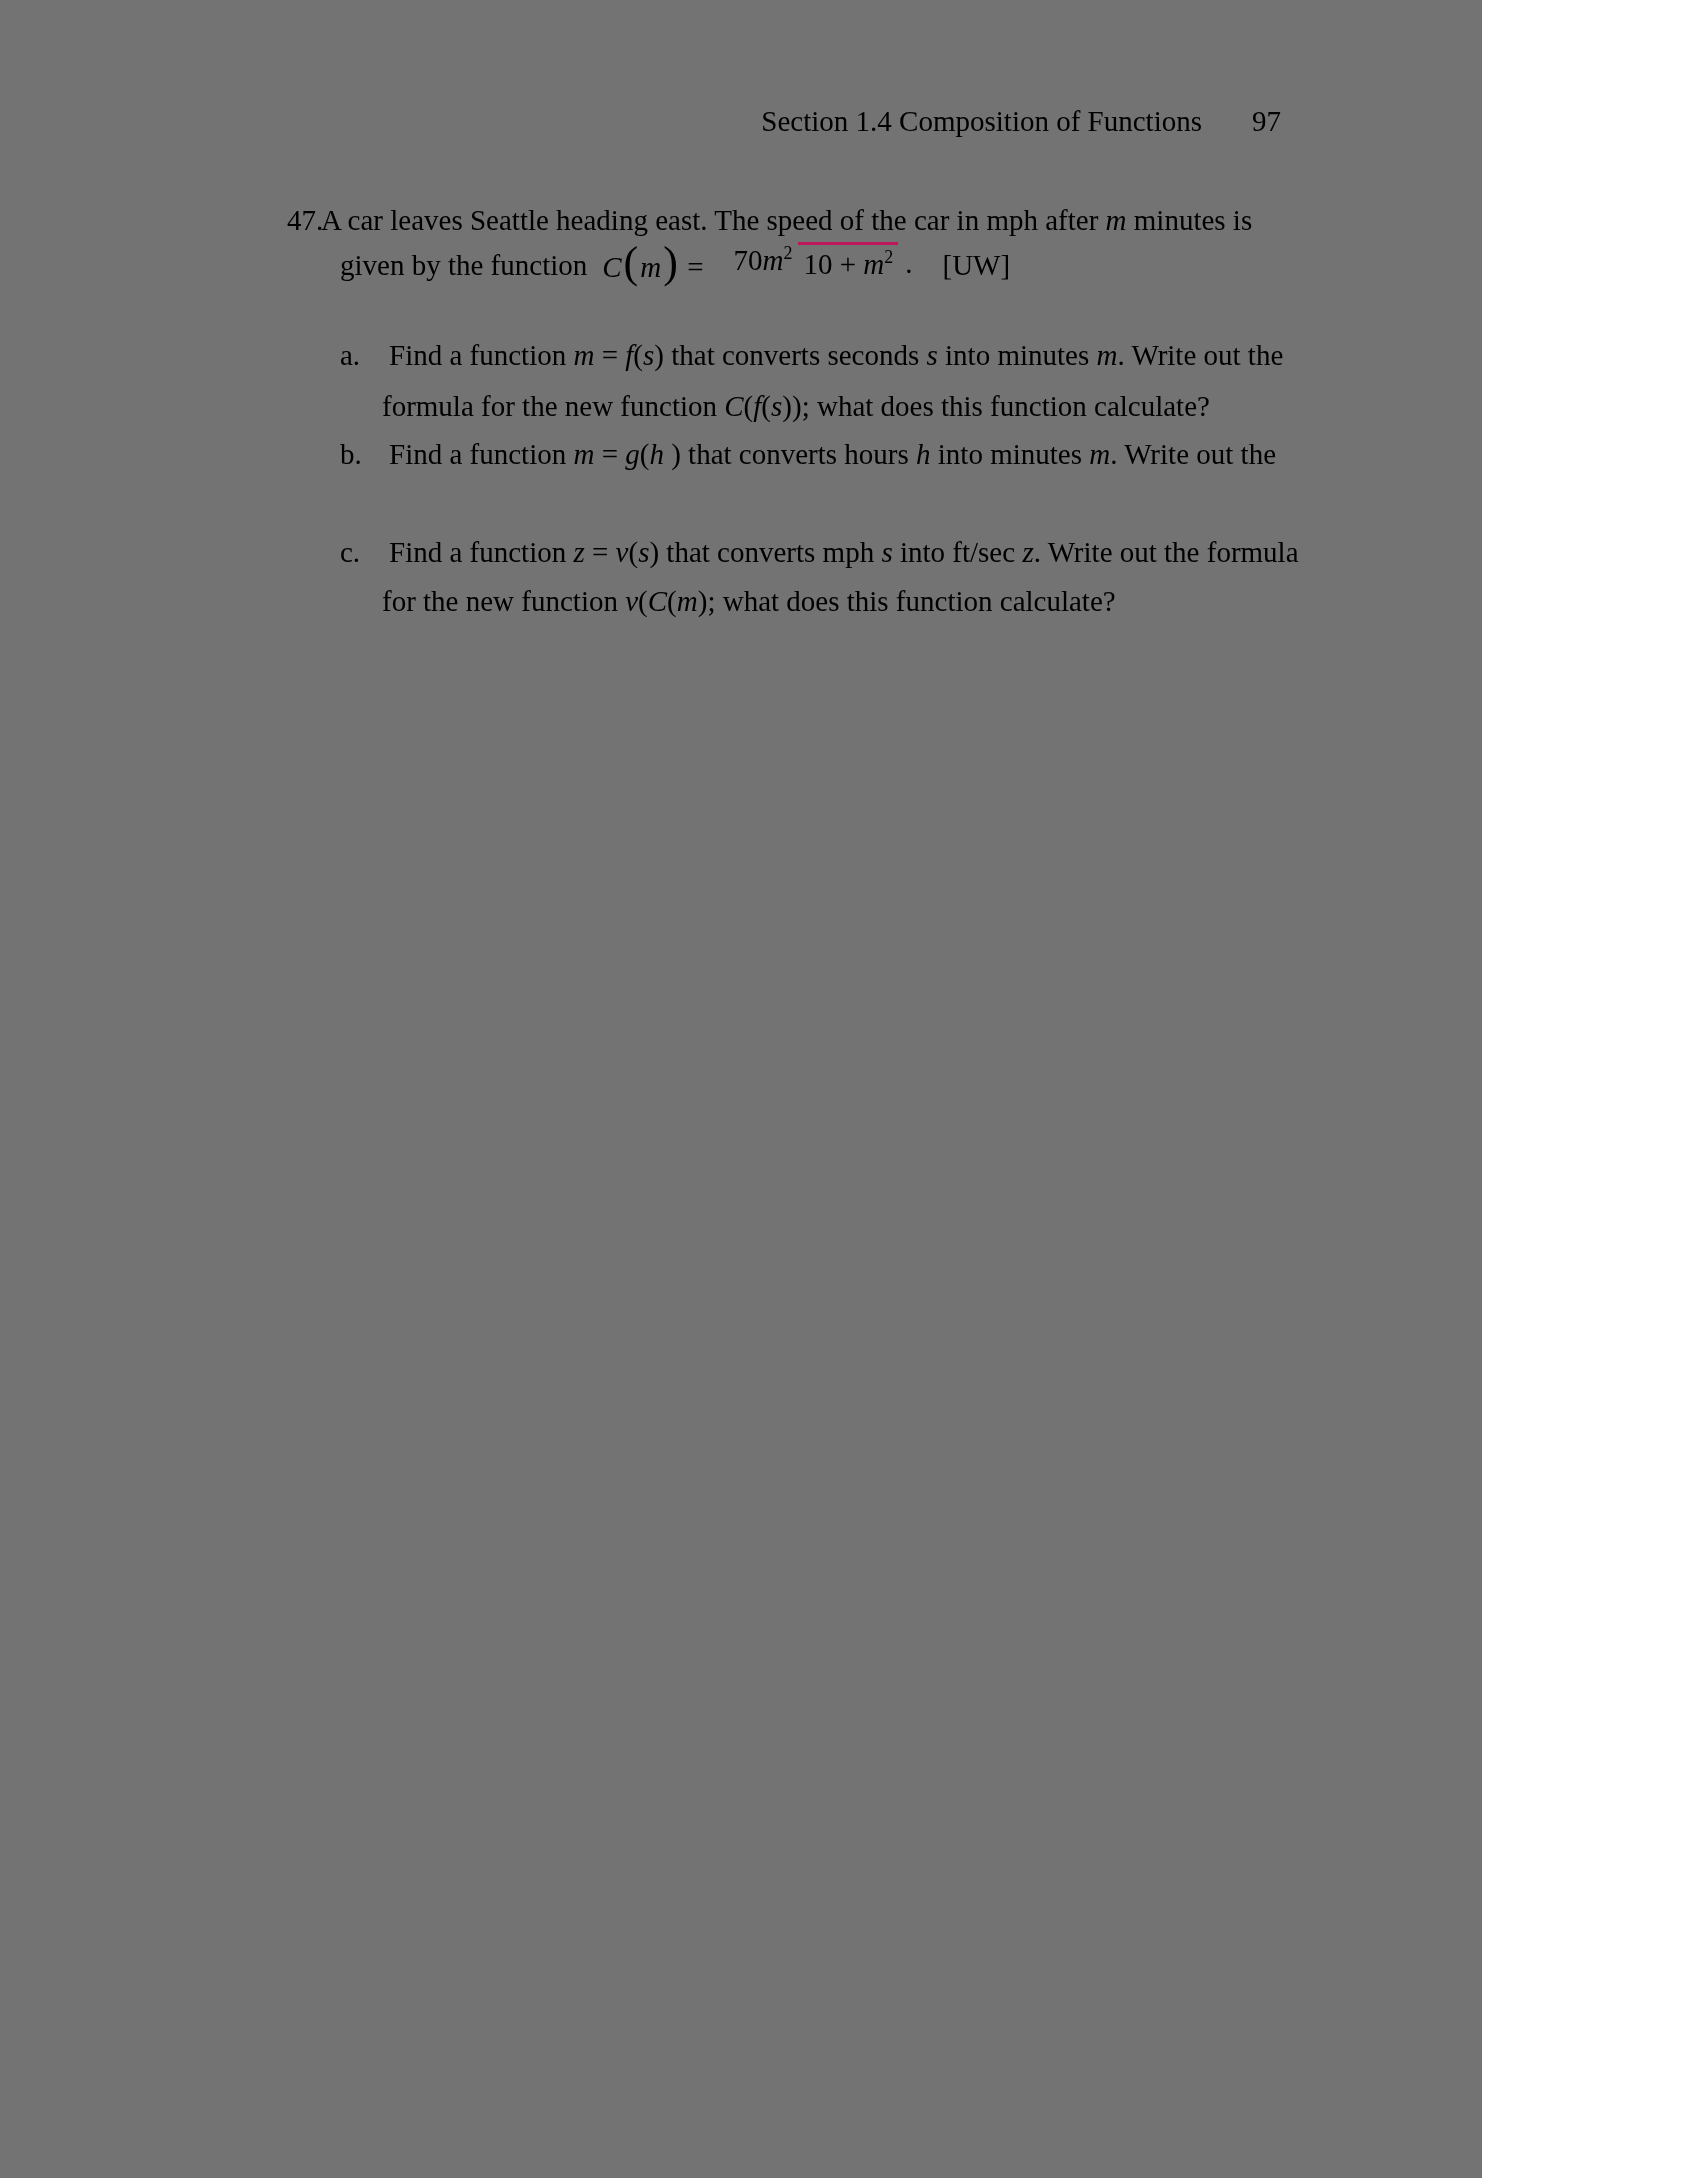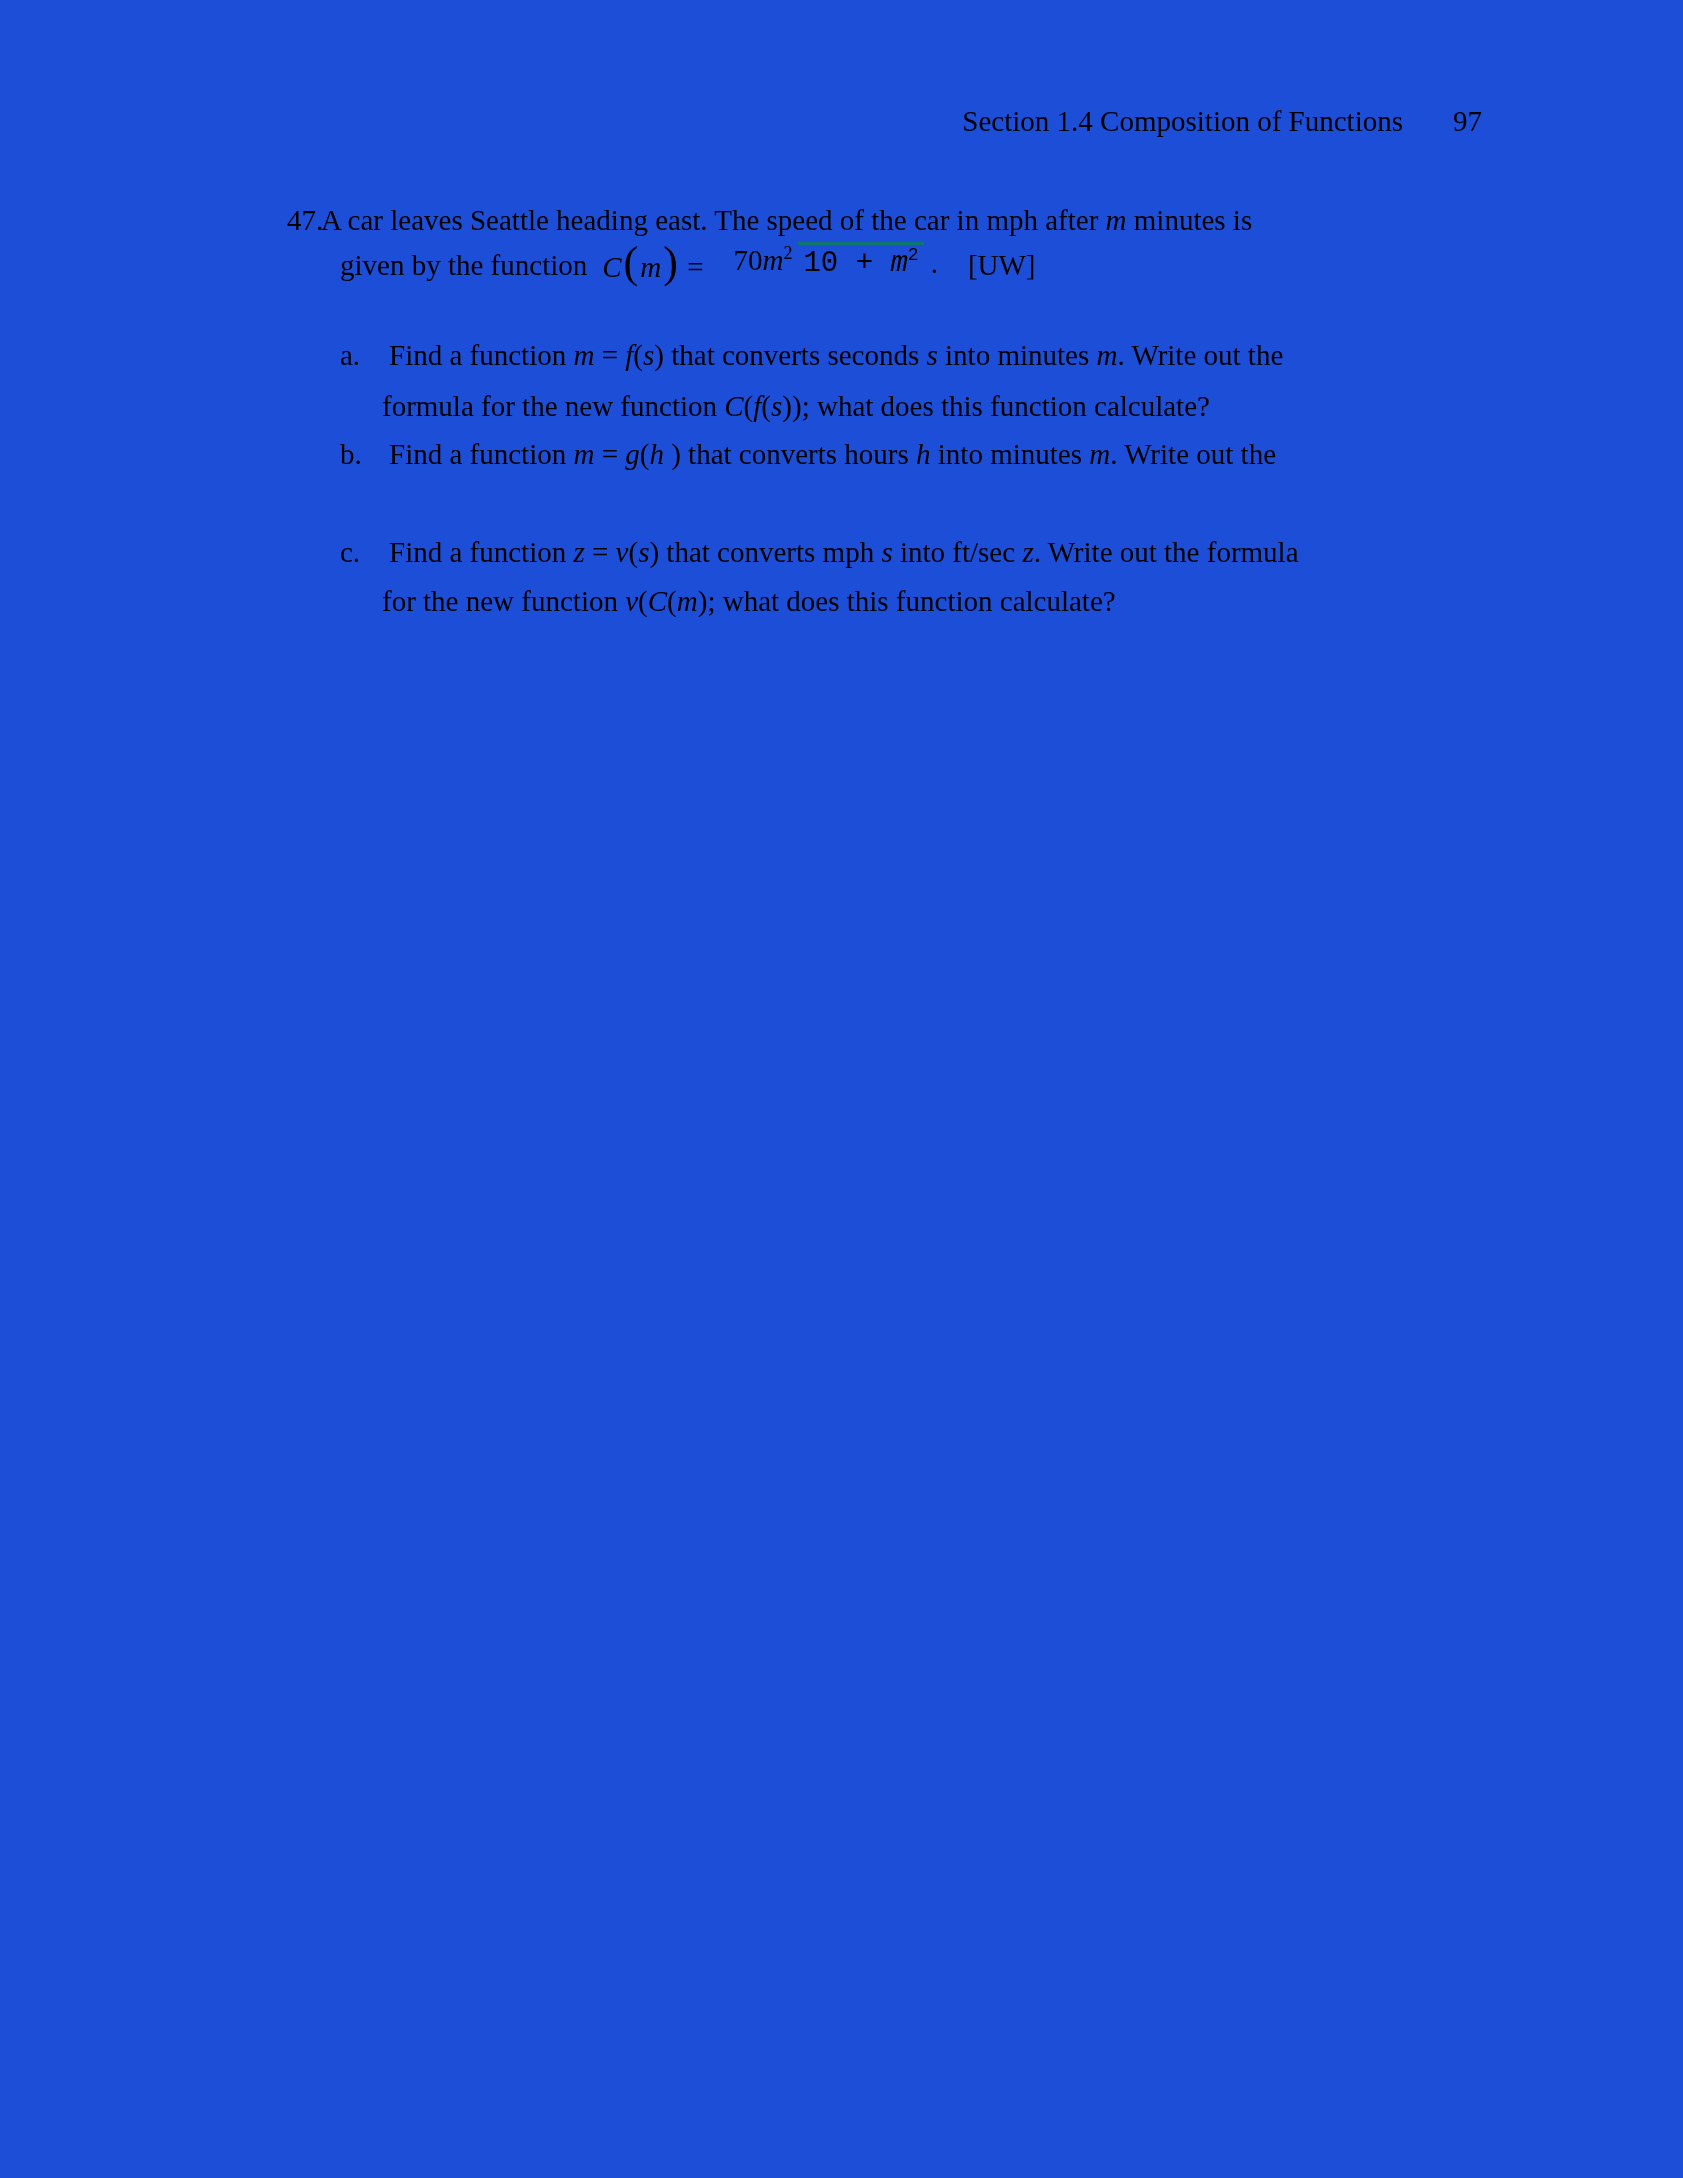--- a/index.html
+++ b/index.html
@@ -1,20 +1,20 @@
 <!DOCTYPE html>
 <html><head>
 <meta charset="utf-8">
 <style>
   html, body { margin: 0; padding: 0; background: #ffffff; }
   .page {
     position: relative;
-    width: 1683px;
+    width: 1482px;
     height: 2178px;
-    background: #1d4ed8;
+    background: #737373;
     font-family: "Liberation Serif", serif;
     font-size: 29px;
     color: #000000;
     line-height: 36px;
     overflow: hidden;
   }
   .line { position: absolute; white-space: nowrap; }
   .it { font-style: italic; }
   sup { font-size: 0.62em; line-height: 0; vertical-align: super; }
 
@@ -25,21 +25,21 @@
   .l1 { top: 202px; left: 287px; }
   .marker47 { display: inline-block; width: 34px; }
 
   
   .eq { top: 241px; left: 340px; display: flex; align-items: center; }
   .eq .txt { position: relative; top: 4px; }
   .lhs { margin-left: 15px; }
   .bigp { font-size: 44px; line-height: 36px; margin: 0 2px; font-style: normal; }
   .frac { display: inline-flex; flex-direction: row; align-items: center; margin-left: 24px; line-height: 34px; }
   .frac .num { display: block; padding: 0 6px 2px; }
-  .frac .den { display: block; border-top: 3px solid #0f766e; padding: 2px 5px 0; font-family: Liberation Mono, monospace; }
+  .frac .den { display: block; border-top: 3px solid #be185d; padding: 2px 5px 0; }
   .period { margin-left: 7px; position: relative; top: 2px; }
   .tag { margin-left: 30px; }
 
   
   .first { left: 340px; }
   .cont { left: 382px; }
   .markerItem { display: inline-block; width: 49px; }
   .ia1 { top: 337px; }
   .ia2 { top: 388px; }
   .ib1 { top: 436px; }

